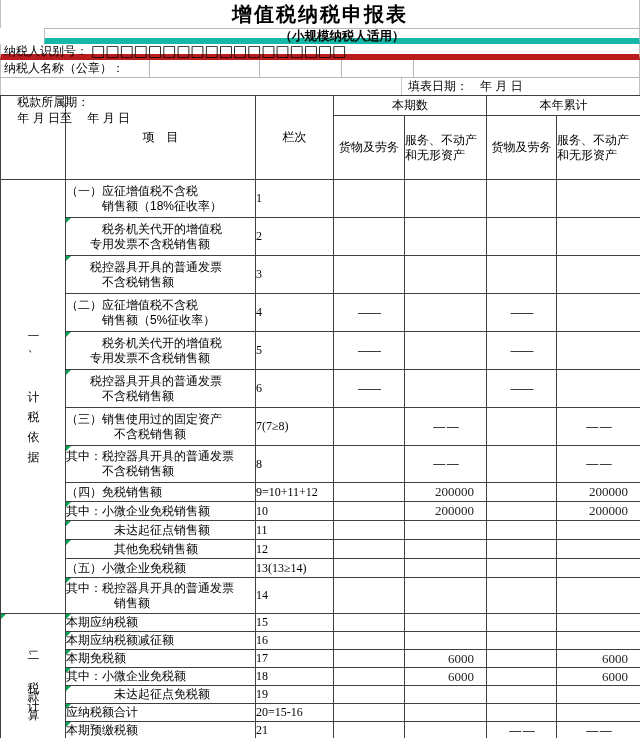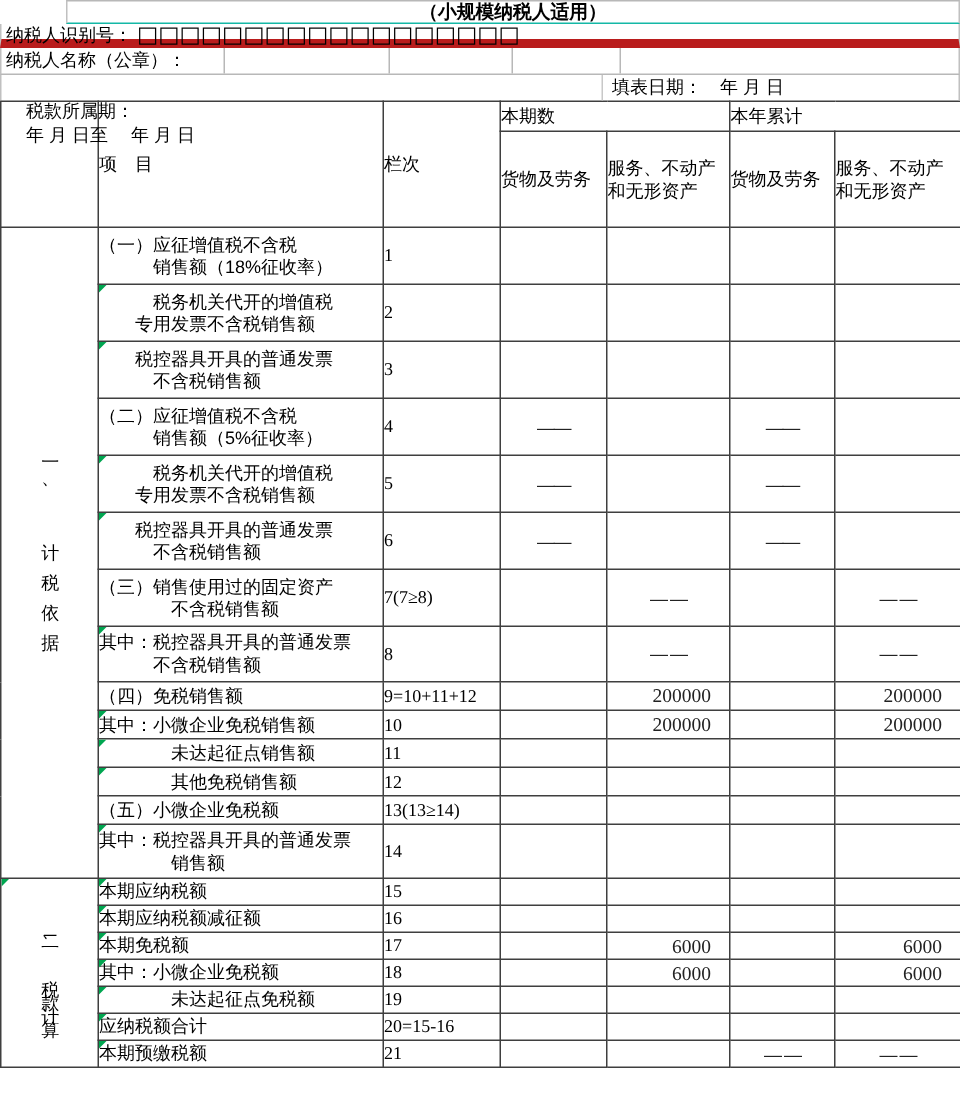--- a/index.html
+++ b/index.html
@@ -2,58 +2,59 @@
 <html><head>
 <meta charset="utf-8">
 <style>
   html,body{margin:0;padding:0;}
   body{width:640px;height:738px;background:#fff;overflow:hidden;
        font-family:"Liberation Sans","DejaVu Sans",sans-serif;color:#000;}
   .sheet{position:relative;width:640px;height:738px;background:#fff;overflow:hidden;}
   .info{border-left:1px solid #c0c0c0;border-right:1px solid #c0c0c0;box-sizing:border-box;}
   .title{height:28px;line-height:28px;text-align:center;font-size:20px;font-weight:bold;letter-spacing:2px;}
   .subtitle{height:16px;line-height:15px;text-align:center;font-size:12.5px;font-weight:bold;
-            border-top:1px solid #b8b8b8;border-bottom:1px solid #14b8a6;box-sizing:border-box;margin-left:44px;}
+            border-top:1px solid #b8b8b8;border-bottom:6px solid #14b8a6;box-sizing:border-box;margin-left:44px;}
   .row-id{height:16px;line-height:15px;border-bottom:6px solid #b91c1c;box-sizing:border-box;
           padding-left:3px;font-size:12px;white-space:nowrap;}
   .idboxes{font-size:15px;letter-spacing:0px;vertical-align:-1px;font-family:"DejaVu Sans",sans-serif;}
   .row-name{position:relative;height:18px;line-height:17px;border-bottom:1px solid #b8b8b8;
             box-sizing:border-box;font-size:12px;}
   .row-name .lbl{padding-left:3px;margin-top:27px;}
   .ncell{position:absolute;top:0;bottom:0;border-left:1px solid #b8b8b8;}
   .nc1{left:148px;width:110px;} .nc2{left:258px;width:82px;}
   .nc3{left:340px;width:72px;}  .nc4{left:412px;width:73px;}
   .unit{position:absolute;top:0;bottom:0;left:485px;right:0;border-left:1px solid #b8b8b8;
         padding-left:7px;white-space:nowrap;}
   .row-period{position:relative;height:17px;line-height:16px;box-sizing:border-box;
               font-size:12px;padding-left:3px;white-space:pre;}
   .filldate{position:absolute;top:0;bottom:0;left:400px;right:0;border-left:1px solid #c8c8c8;
             padding-left:6px;white-space:pre;}
   table.grid{border-collapse:collapse;table-layout:fixed;width:640px;}
   table.grid td{border:1px solid #3f3f3f;padding:0;overflow:hidden;position:relative;
                 font-size:12px;vertical-align:middle;}
-  td.hc{}
+  td.hc{text-align:center;}
   td.hs{text-align:left;padding:0 1px 0 3px;line-height:15px;}
   td.sec-cell{text-align:center;vertical-align:middle;}
   .vtext{writing-mode:vertical-rl;text-orientation:upright;font-size:12px;
          display:inline-block;margin:0 auto;}
   .sp0{letter-spacing:20px;} .sp1{letter-spacing:9px;}
   td.item-cell{text-align:left;padding-left:2px;line-height:15px;white-space:pre-wrap;}
   td.ln-cell{font-family:"Liberation Serif","DejaVu Serif",serif;font-size:12px;
              text-align:left;padding-left:3px;white-space:nowrap;}
   td.val{text-align:center;color:#222;letter-spacing:-1px;}
   td.val.num{font-family:"Liberation Serif","DejaVu Serif",serif;font-size:13px;
              text-align:right;padding-right:12px;letter-spacing:0;}
   .flag{position:absolute;top:0;left:0;width:0;height:0;
         border-top:5px solid #00a650;border-right:5px solid transparent;}
 </style>
 </head>
 <body>
 
 <div class="sheet">
+  <div class="info title">增值税纳税申报表</div>
   <div class="info subtitle">（小规模纳税人适用）</div>
 
   <div class="info row-id">
     <span>纳税人识别号：</span>
     <span class="idboxes">□□□□□□□□□□□□□□□□□□</span>
   </div>
 
   <div class="info row-name">
     <span class="lbl">纳税人名称（公章）：</span>
     <span class="ncell nc1"></span>

